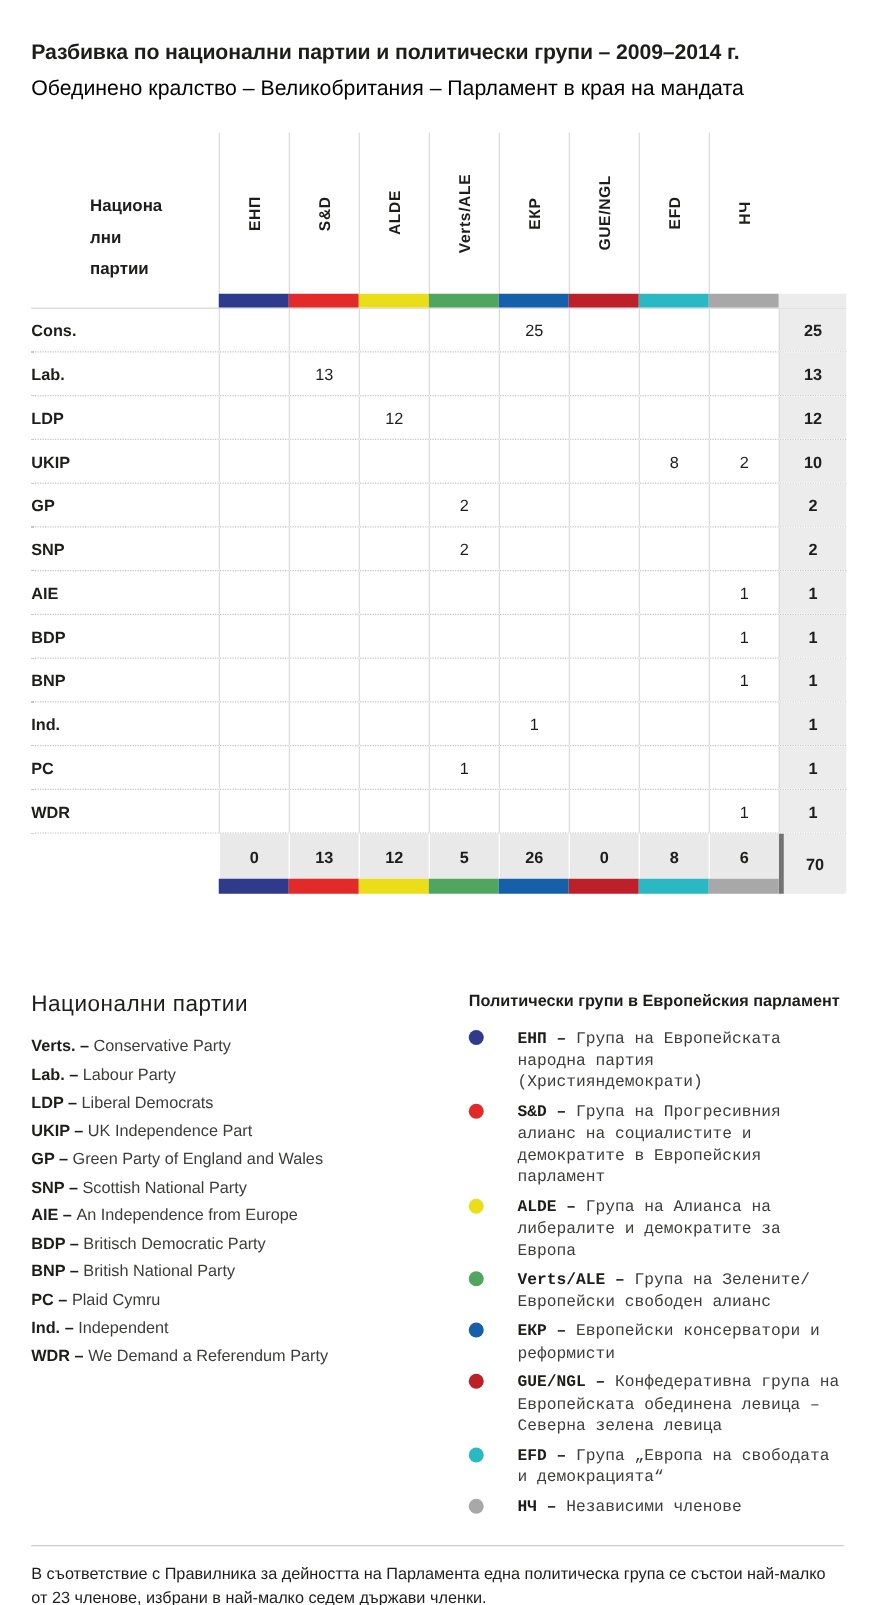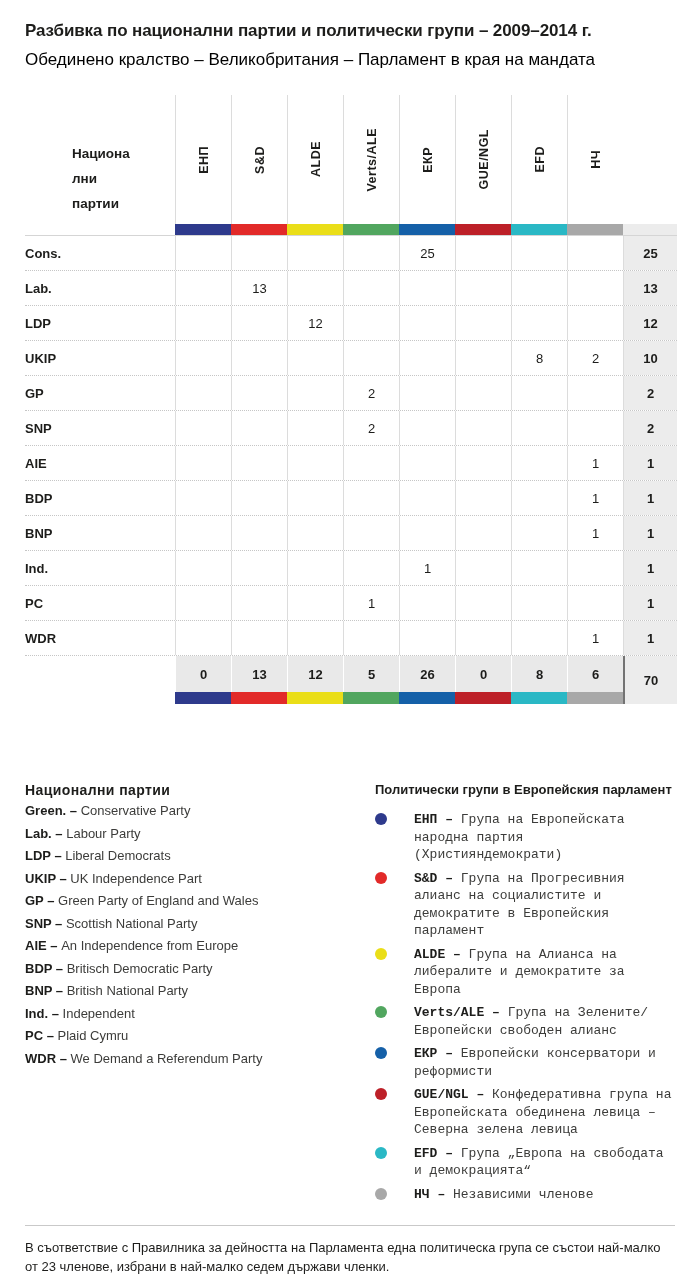--- a/index.html
+++ b/index.html
@@ -2,21 +2,21 @@
 <html lang="bg"><head>
 <meta charset="utf-8">
 <style>
   * { margin:0; padding:0; box-sizing:border-box; }
   html,body { background:#fff; }
   body {
     width:700px; height:1284px; overflow:hidden;
     font-family:"Liberation Sans","DejaVu Sans",sans-serif;
     color:#1d1d1b;
   }
-  .header-block { padding:21px 25px 0 25px; }
+  .header-block { padding:32px 25px 0 25px; }
   .title { font-size:17px; font-weight:700; letter-spacing:-0.1px; }
   .subtitle { font-size:17px; font-weight:400; color:#000000; margin-top:9px; }
 
   .table { margin:25px 0 0 25px; width:652px; }
   .grid { display:grid; grid-template-columns:150px repeat(8,56px) 54px; }
   .thead { height:129px; }
   .ghead { border-left:1px solid #dcdcdc; display:flex; align-items:center; justify-content:center; }
   .ghead span { writing-mode:vertical-rl; transform:rotate(180deg); font-weight:700; font-size:12.5px; letter-spacing:0.5px; white-space:nowrap; }
   .lhead { display:flex; flex-direction:column; justify-content:flex-end; padding-bottom:8px; font-weight:700; font-size:13.5px; }
   .lhead span { line-height:25px; display:block;margin-left:47px; }
@@ -24,26 +24,26 @@
   .barrow { height:12px; border-bottom:1px solid #d5d5d5; }
   .sfill { background:#ececec; }
   .trow { height:35px; border-bottom:1px dotted #c6c6c6; }
   .pcell { display:flex; align-items:center; font-weight:700; font-size:13px; }
   .vcell { display:flex; align-items:center; justify-content:center; font-size:13px; border-left:1px solid #dcdcdc; height:100%; }
   .scell { background:#ececec; border-left:1px solid #dcdcdc; display:flex; align-items:center; justify-content:center; font-weight:700; font-size:13px; height:100%; }
   .totals { grid-template-rows:36px 12px; }
   .tlabel { grid-column:1; grid-row:1/3; background:#fff; }
   .tcell { background:#e9e9e9; border-left:1px solid #fff; display:flex; align-items:center; justify-content:center; font-weight:700; font-size:13px; grid-row:1; }
   .tbar { grid-row:2; }
-  .stotal { grid-column:10; grid-row:1/3; background:#ececec; border-left:2px solid #737373; display:flex; align-items:center; justify-content:center; font-weight:700; font-size:13px; }
+  .stotal { grid-column:10; grid-row:1/3; background:#ececec; border-left:4px solid #737373; display:flex; align-items:center; justify-content:center; font-weight:700; font-size:13px; }
 
   .legend { display:flex; margin:78px 25px 0 25px; }
   .legend-left { width:350px; flex:none; }
   .legend-right { flex:1; }
-  .lg-head-l { font-weight:700; font-size:14px; letter-spacing:0.4px; margin-bottom:4px; }
+  .lg-head-l { font-weight:400; font-size:18px; letter-spacing:0.4px; margin-bottom:14px; }
   .lg-head-r { font-weight:700; font-size:13px; margin-bottom:14px; }
   .lp-item { font-size:13px; line-height:17px; margin-bottom:5.5px; color:#3c3c3a; }
   .lp-item b, .gr-item b { font-weight:700; color:#1d1d1b; }
   .gr-item { display:flex; gap:27px; font-size:13px; line-height:17.5px; margin-bottom:6px; color:#3c3c3a;font-family:Liberation Mono, monospace; }
   .dot { width:12px; height:12px; border-radius:50%; flex:none; margin-top:2px; }
 
   .footer { margin-top:16px; }
   .rule { border-top:1px solid #c9c9c9; margin:0 25px; }
   .note { padding:12px 25px 13px 25px; font-size:13px; line-height:19px; color:#1d1d1b; }
   .srcrow { display:flex; justify-content:space-between; align-items:flex-end; margin:8px 20px 0 25px; }
@@ -268,31 +268,31 @@
       <div class="tbar" style="grid-column: 8; background: rgb(42, 184, 197);"></div>
       <div class="tcell" style="grid-column: 9;">6</div>
       <div class="tbar" style="grid-column: 9; background: rgb(168, 168, 168);"></div>
     </div>
 </div>
 
 <div class="legend">
   <div class="legend-left">
     <div class="lg-head-l">Национални партии</div>
     <div id="party-legend-list">
-        <div class="lp-item"><b>Green. – </b>Conservative Party</div>
+        <div class="lp-item"><b>Verts. – </b>Conservative Party</div>
         <div class="lp-item"><b>Lab. – </b>Labour Party</div>
         <div class="lp-item"><b>LDP – </b>Liberal Democrats</div>
         <div class="lp-item"><b>UKIP – </b>UK Independence Part</div>
         <div class="lp-item"><b>GP – </b>Green Party of England and Wales</div>
         <div class="lp-item"><b>SNP – </b>Scottish National Party</div>
         <div class="lp-item"><b>AIE – </b>An Independence from Europe</div>
         <div class="lp-item"><b>BDP – </b>Britisch Democratic Party</div>
         <div class="lp-item"><b>BNP – </b>British National Party</div>
+        <div class="lp-item"><b>PC – </b>Plaid Cymru</div>
         <div class="lp-item"><b>Ind. – </b>Independent</div>
-        <div class="lp-item"><b>PC – </b>Plaid Cymru</div>
         <div class="lp-item"><b>WDR – </b>We Demand a Referendum Party</div>
       </div>
   </div>
   <div class="legend-right">
     <div class="lg-head-r">Политически групи в Европейския парламент</div>
     <div id="group-legend-list">
         <div class="gr-item">
           <span class="dot" style="background: rgb(46, 58, 140);"></span>
           <span><b>ЕНП – </b>Група на Европейската народна партия (Християндемократи)</span>
         </div>

